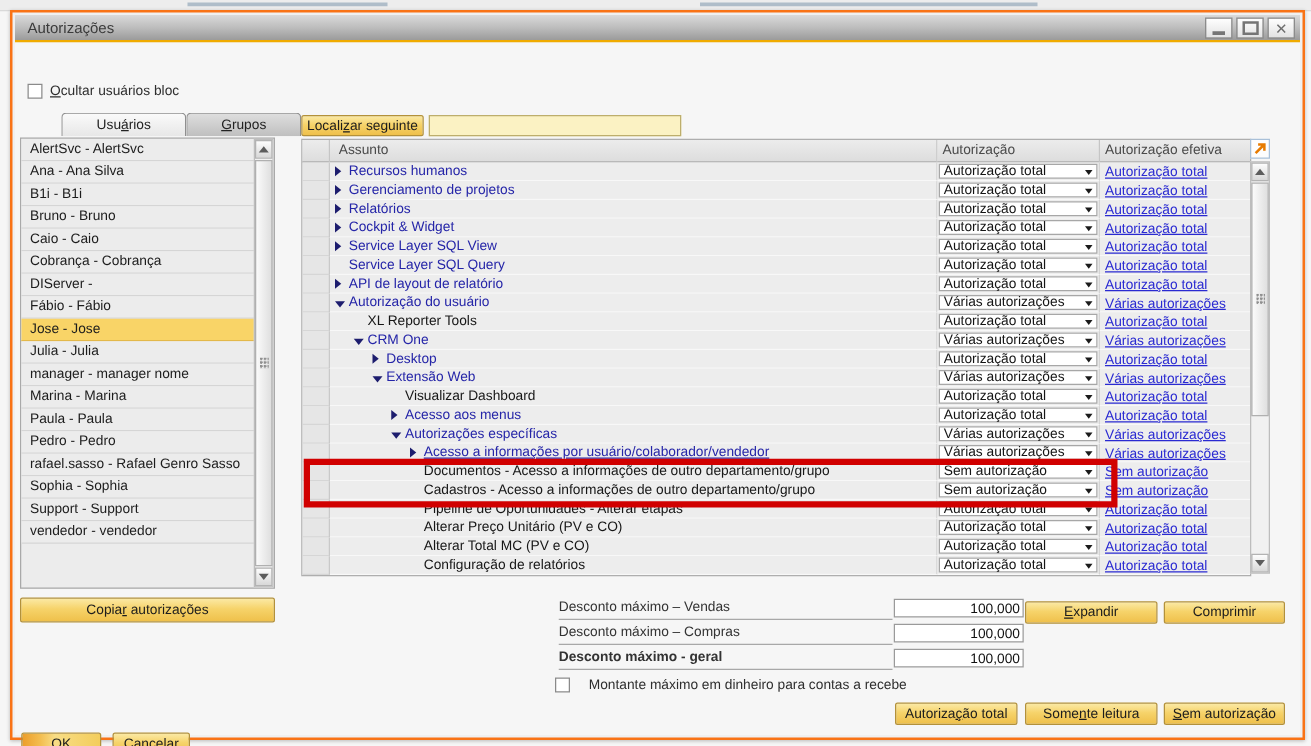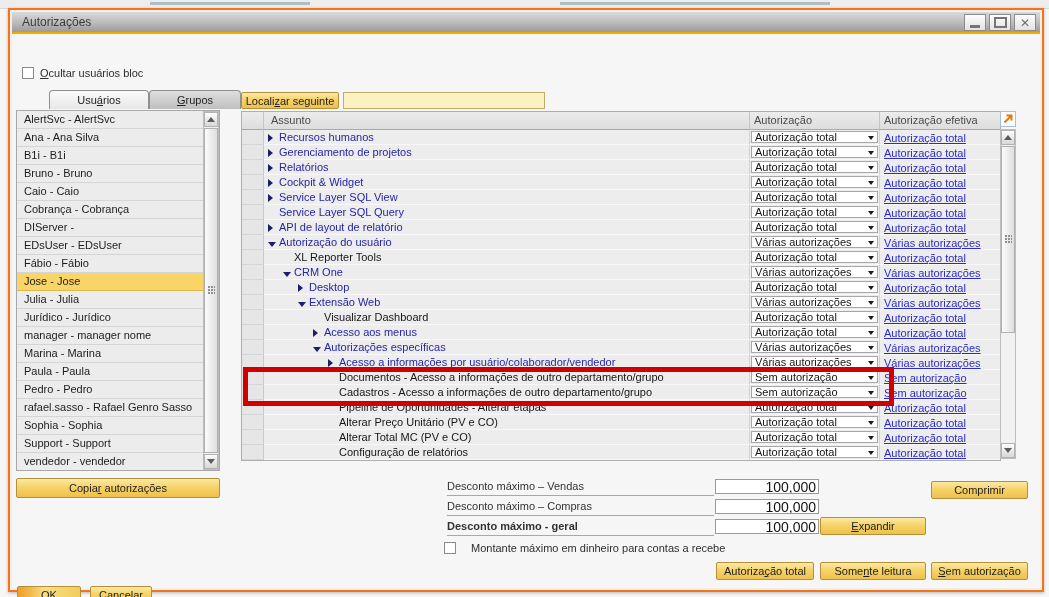--- a/index.html
+++ b/index.html
@@ -74,21 +74,21 @@
   .combo-val{position:absolute;left:3px;top:0;font-size:11px;line-height:11px;color:#141414;}
   .combo-arr{position:absolute;right:3px;top:4px;width:0;height:0;border-top:4px solid #1b1b1b;border-left:3px solid transparent;border-right:3px solid transparent;}
   .link{font-size:11px;color:#2a2ad2;text-decoration:underline;cursor:pointer;}
   .corner-icon{position:absolute;left:988px;top:77px;width:16px;height:16px;background:#fdfdfd;border:1px solid #a9c0d8;box-sizing:border-box;display:flex;align-items:center;justify-content:center;}
 
   
   .red-box{position:absolute;left:231px;top:333px;width:651px;height:39px;border:5px solid #d10000;box-sizing:border-box;pointer-events:none;z-index:30;}
 
   
   .disc-row{position:absolute;left:435px;width:267px;height:16px;border-bottom:1px solid #a8a8a8;font-size:11px;color:#333;line-height:15px;}
-  .disc-input{position:absolute;left:703px;width:104px;height:15px;box-sizing:border-box;background:#fff;border:1px solid #9a9a9a;font-size:14px;text-align:right;padding:0 2px;color:#111;font-family:"Liberation Sans","DejaVu Sans",sans-serif;}
+  .disc-input{position:absolute;left:703px;width:104px;height:15px;box-sizing:border-box;background:#fff;border:1px solid #9a9a9a;font-size:11px;text-align:right;padding:0 2px;color:#111;font-family:"Liberation Sans","DejaVu Sans",sans-serif;}
 </style>
 </head>
 <body>
 
 <div class="screen">
   <div class="bg-strip">
     <div class="bg-dash" style="left:150px;width:160px;"></div>
     <div class="bg-dash" style="left:560px;width:270px;"></div>
   </div>
 
@@ -119,25 +119,23 @@
 
       <div class="listbox">
         <div class="list-rows" id="user-list">
             <div class="list-row">AlertSvc - AlertSvc</div>
             <div class="list-row">Ana - Ana Silva</div>
             <div class="list-row">B1i - B1i</div>
             <div class="list-row">Bruno - Bruno</div>
             <div class="list-row">Caio - Caio</div>
             <div class="list-row">Cobrança - Cobrança</div>
             <div class="list-row">DIServer -</div>
-            <div class="list-row">EDsUser - EDsUser</div>
             <div class="list-row">Fábio - Fábio</div>
             <div class="list-row selected">Jose - Jose</div>
             <div class="list-row">Julia - Julia</div>
-            <div class="list-row">Jurídico - Jurídico</div>
             <div class="list-row">manager - manager nome</div>
             <div class="list-row">Marina - Marina</div>
             <div class="list-row">Paula - Paula</div>
             <div class="list-row">Pedro - Pedro</div>
             <div class="list-row">rafael.sasso - Rafael Genro Sasso</div>
             <div class="list-row">Sophia - Sophia</div>
             <div class="list-row">Support - Support</div>
             <div class="list-row">vendedor - vendedor</div>
           </div>
         <div class="sbar" style="right:0;top:0;bottom:0;">
@@ -574,21 +572,21 @@
   </div>
           <div>
     <div class="disc-row" style="top: 485px; font-weight: bold;">Desconto máximo - geral</div>
     <input class="disc-input" value="100,000" style="top: 485px;">
   </div>
         </div>
 
       <div class="cb" style="left:432px;top:508px;"></div>
       <div class="cb-label" style="left:450px;top:508px;padding-left:9px;">Montante máximo em dinheiro para contas a recebe</div>
 
-      <div class="btn-gold" style="left:808px;top:447px;width:106px;height:18px;line-height:17px;margin-top:36px;"><span class="u">E</span><span>xpandir</span></div>
+      <div class="btn-gold" style="left:808px;top:447px;width:106px;height:18px;line-height:17px;"><span class="u">E</span><span>xpandir</span></div>
       <div class="btn-gold" style="left:919px;top:447px;width:97px;height:18px;line-height:17px;"><span>Comprimir</span></div>
 
       <div class="btn-gold" style="left:704px;top:528px;width:98px;height:18px;line-height:17px;"><span>Autoriza</span><span class="u">ç</span><span>ão total</span></div>
       <div class="btn-gold" style="left:808px;top:528px;width:106px;height:18px;line-height:17px;"><span>Some</span><span class="u">n</span><span>te leitura</span></div>
       <div class="btn-gold" style="left:919px;top:528px;width:97px;height:18px;line-height:17px;"><span class="u">S</span><span>em autorização</span></div>
 
       <div class="btn-gold default" style="left:5px;top:552px;width:64px;height:18px;line-height:17px;"><span>OK</span></div>
       <div class="btn-gold" style="left:78px;top:552px;width:62px;height:18px;line-height:17px;"><span>Cancelar</span></div>
 
     </div>

